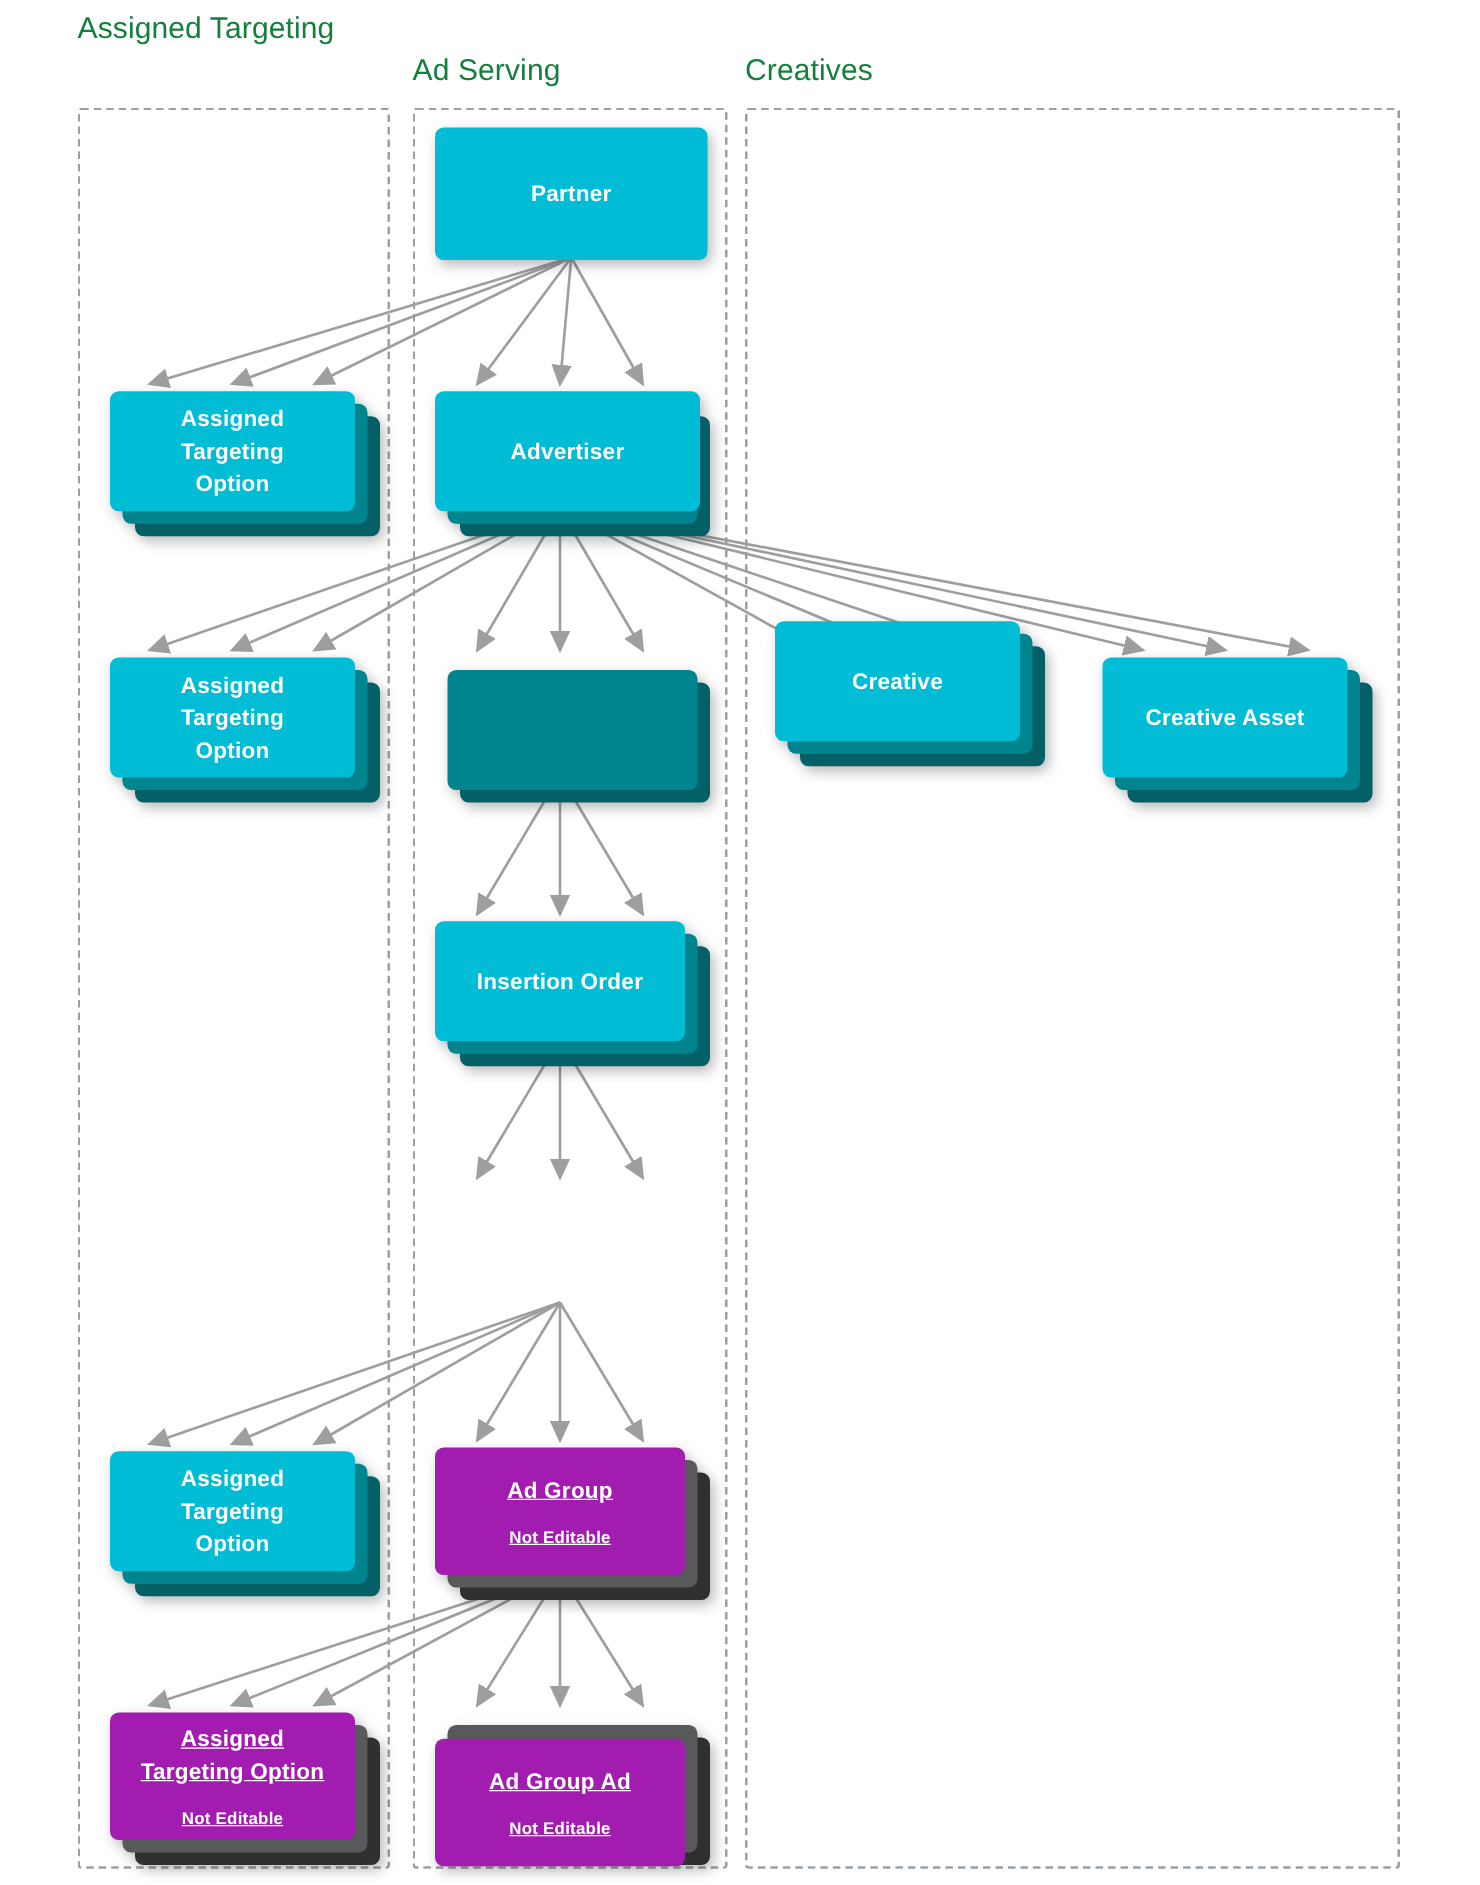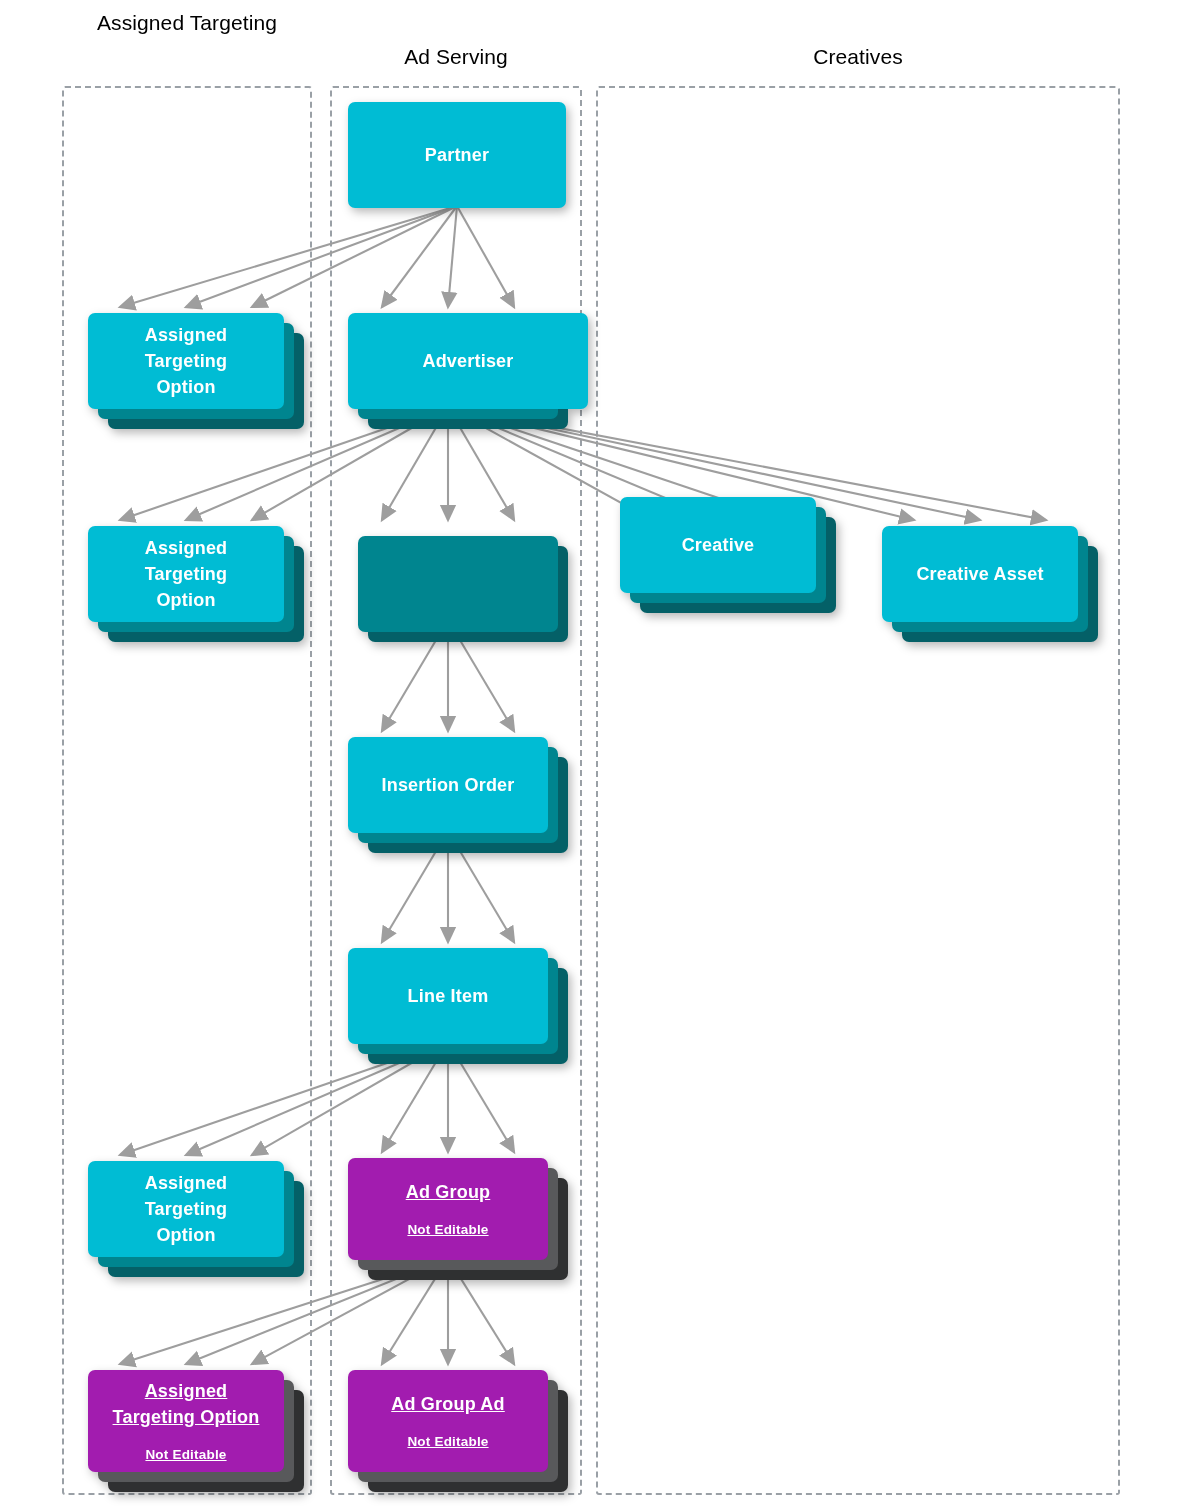--- a/index.html
+++ b/index.html
@@ -15,23 +15,22 @@
     position: relative;
     width: 1184px;
     height: 1508px;
     background: #ffffff;
     overflow: hidden;
   }
 
   
   .col-title {
     position: absolute;
-    text-align: center;
-    color: #000000;
-    font-size: 21px;
+    color: #15803d;
+    font-size: 24px;
     font-weight: 400;
     line-height: 33px;
     letter-spacing: 0.1px;
   }
 
   
   .col-box {
     position: absolute;
     border: 2px dashed #9aa0a6;
     border-radius: 3px;
@@ -174,21 +173,21 @@
     <div class="face" style="width:196px; height:96px;">
       <div class="title">Assigned
 Targeting
 Option</div>
     </div>
   </div>
 
   <div class="node cyan dropshadow" style="left:348px; top:313px; width:220px; height:116px;">
     <div class="layer l3" style="width:200px; height:96px;"></div>
     <div class="layer l2" style="width:200px; height:96px;"></div>
-    <div class="face" style="width:240px; height:96px;justify-content:center;">
+    <div class="face" style="width:212px; height:96px;justify-content:center;">
       <div class="title">Advertiser</div>
     </div>
   </div>
 
   <div class="node cyan dropshadow" style="left:88px; top:526px; width:216px; height:116px;">
     <div class="layer l3" style="width:196px; height:96px;"></div>
     <div class="layer l2" style="width:196px; height:96px;"></div>
     <div class="face" style="width:196px; height:96px;">
       <div class="title">Assigned
 Targeting
@@ -218,27 +217,20 @@
   </div>
 
   <div class="node cyan dropshadow" style="left:882px; top:526px; width:216px; height:116px;">
     <div class="layer l3" style="width:196px; height:96px;"></div>
     <div class="layer l2" style="width:196px; height:96px;"></div>
     <div class="face" style="width:196px; height:96px;">
       <div class="title">Creative Asset</div>
     </div>
   </div>
 
-  <div class="node cyan dropshadow" style="left:348px; top:948px; width:220px; height:116px;">
-    <div class="layer l3" style="width:200px; height:96px;"></div>
-    <div class="layer l2" style="width:200px; height:96px;"></div>
-    <div class="face" style="width:200px; height:96px;">
-      <div class="title">Line Item</div>
-    </div>
-  </div>
 
   <div class="node cyan dropshadow" style="left:88px; top:1161px; width:216px; height:116px;">
     <div class="layer l3" style="width:196px; height:96px;"></div>
     <div class="layer l2" style="width:196px; height:96px;"></div>
     <div class="face" style="width:196px; height:96px;">
       <div class="title">Assigned
 Targeting
 Option</div>
     </div>
   </div>
@@ -258,19 +250,19 @@
     <div class="face" style="width:196px; height:102px;">
       <div class="title">Assigned
 Targeting Option</div>
       <div class="sub">Not Editable</div>
     </div>
   </div>
 
   <div class="node grey dropshadow" style="left:348px; top:1370px; width:220px; height:122px;">
     <div class="layer l3" style="width:200px; height:102px;"></div>
     <div class="layer l2" style="width:200px; height:102px;"></div>
-    <div class="face" style="width:200px; height:102px;">
+    <div class="face" style="width:200px; height:102px;margin-top:21px;">
       <div class="title">Ad Group Ad</div>
       <div class="sub">Not Editable</div>
     </div>
   </div>
 
 </div>
 
 </body></html>

